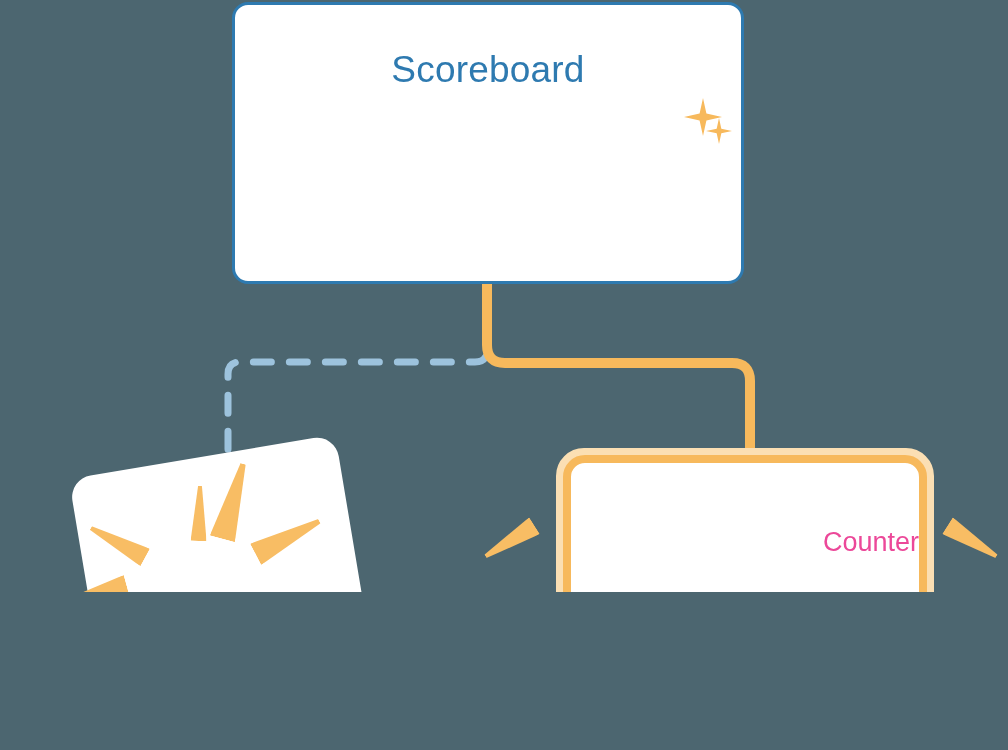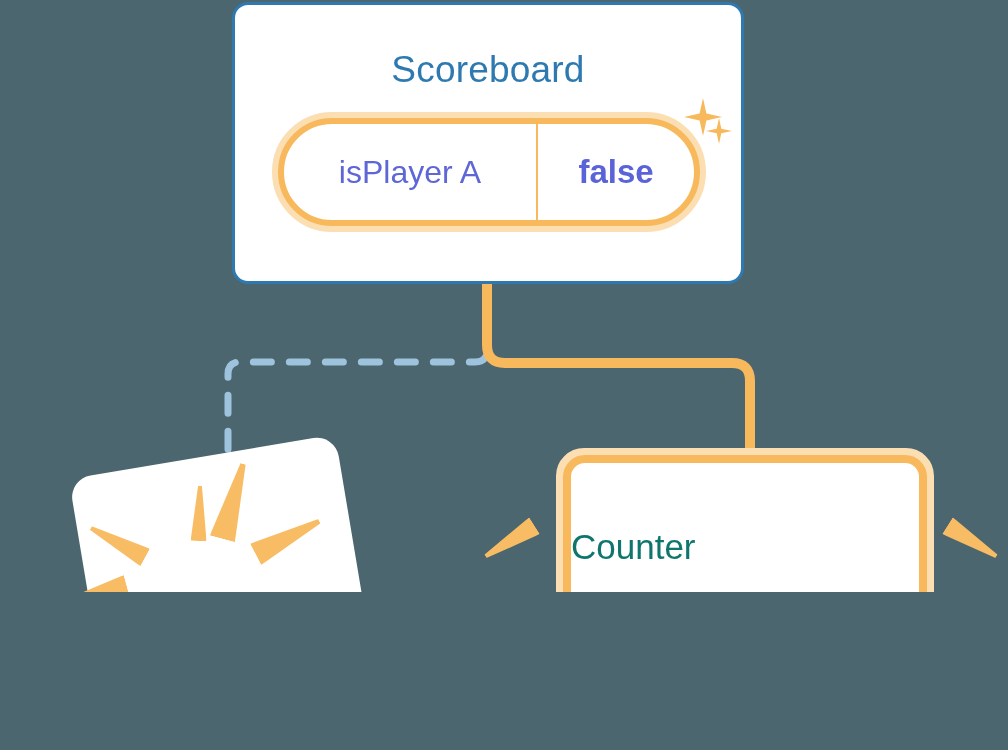--- a/index.html
+++ b/index.html
@@ -152,23 +152,23 @@
     border: 8px solid #f7b95c;
     border-radius: 22px;
     background: #ffffff;
     box-sizing: border-box;
   }
   .counter-title {
     position: absolute;
     left: 0;
     right: 0;
     top: 64px;
-    text-align: left;
-    color: #0f766e;
-    font-size: 35px;
+    text-align: right;
+    color: #ec4899;
+    font-size: 27px;
   }
   .pill-plain {
     position: absolute;
     left: 55px;
     top: 140px;
     width: 268px;
     height: 98px;
     border: 2px solid #5f66d6;
     border-radius: 49px;
     box-sizing: border-box;
@@ -230,28 +230,20 @@
 
     <path d="M 487 285 L 487 350 Q 487 362 475 362 L 240 362 Q 228 362 228 374 L 228 492" fill="none" stroke="#9dc3dd" stroke-width="7" stroke-dasharray="18 18" stroke-linecap="round"></path>
 
     <path d="M 487 284 L 487 345 Q 487 363 505 363 L 732 363 Q 750 363 750 381 L 750 460" fill="none" stroke="#f7b95c" stroke-width="10" stroke-linecap="butt"></path>
   </svg>
 
   <div class="scoreboard-card">
     <div class="scoreboard-title">Scoreboard</div>
   </div>
 
-  <div class="pill-hl-wrap">
-    <div class="pill-hl-outer"></div>
-    <div class="pill-hl-inner">
-      <div class="pill-hl-key">isPlayer A</div>
-      <div class="pill-hl-div"></div>
-      <div class="pill-hl-val">false</div>
-    </div>
-  </div>
 
   <div class="sparkle spark-big"></div>
   <div class="sparkle spark-small"></div>
 
   <div class="burst-card">
     <div class="ray" style="left:115px; top:28px; width:16px; height:55px; clip-path:polygon(38% 0%,62% 0%,100% 100%,0% 100%); transform:rotate(11deg);"></div>
     <div class="ray" style="left:145px; top:10px; width:26px; height:78px; clip-path:polygon(40% 0%,60% 0%,100% 100%,0% 100%); transform:rotate(25deg);"></div>
     <div class="ray" style="left:28px; top:40px; width:20px; height:62px; clip-path:polygon(40% 0%,60% 0%,100% 100%,0% 100%); transform:rotate(-52deg);"></div>
     <div class="ray" style="left:-14px; top:80px; width:26px; height:82px; clip-path:polygon(40% 0%,60% 0%,100% 100%,0% 100%); transform:rotate(-96deg);"></div>
     <div class="ray" style="left:194px; top:58px; width:24px; height:72px; clip-path:polygon(40% 0%,60% 0%,100% 100%,0% 100%); transform:rotate(72deg);"></div>

